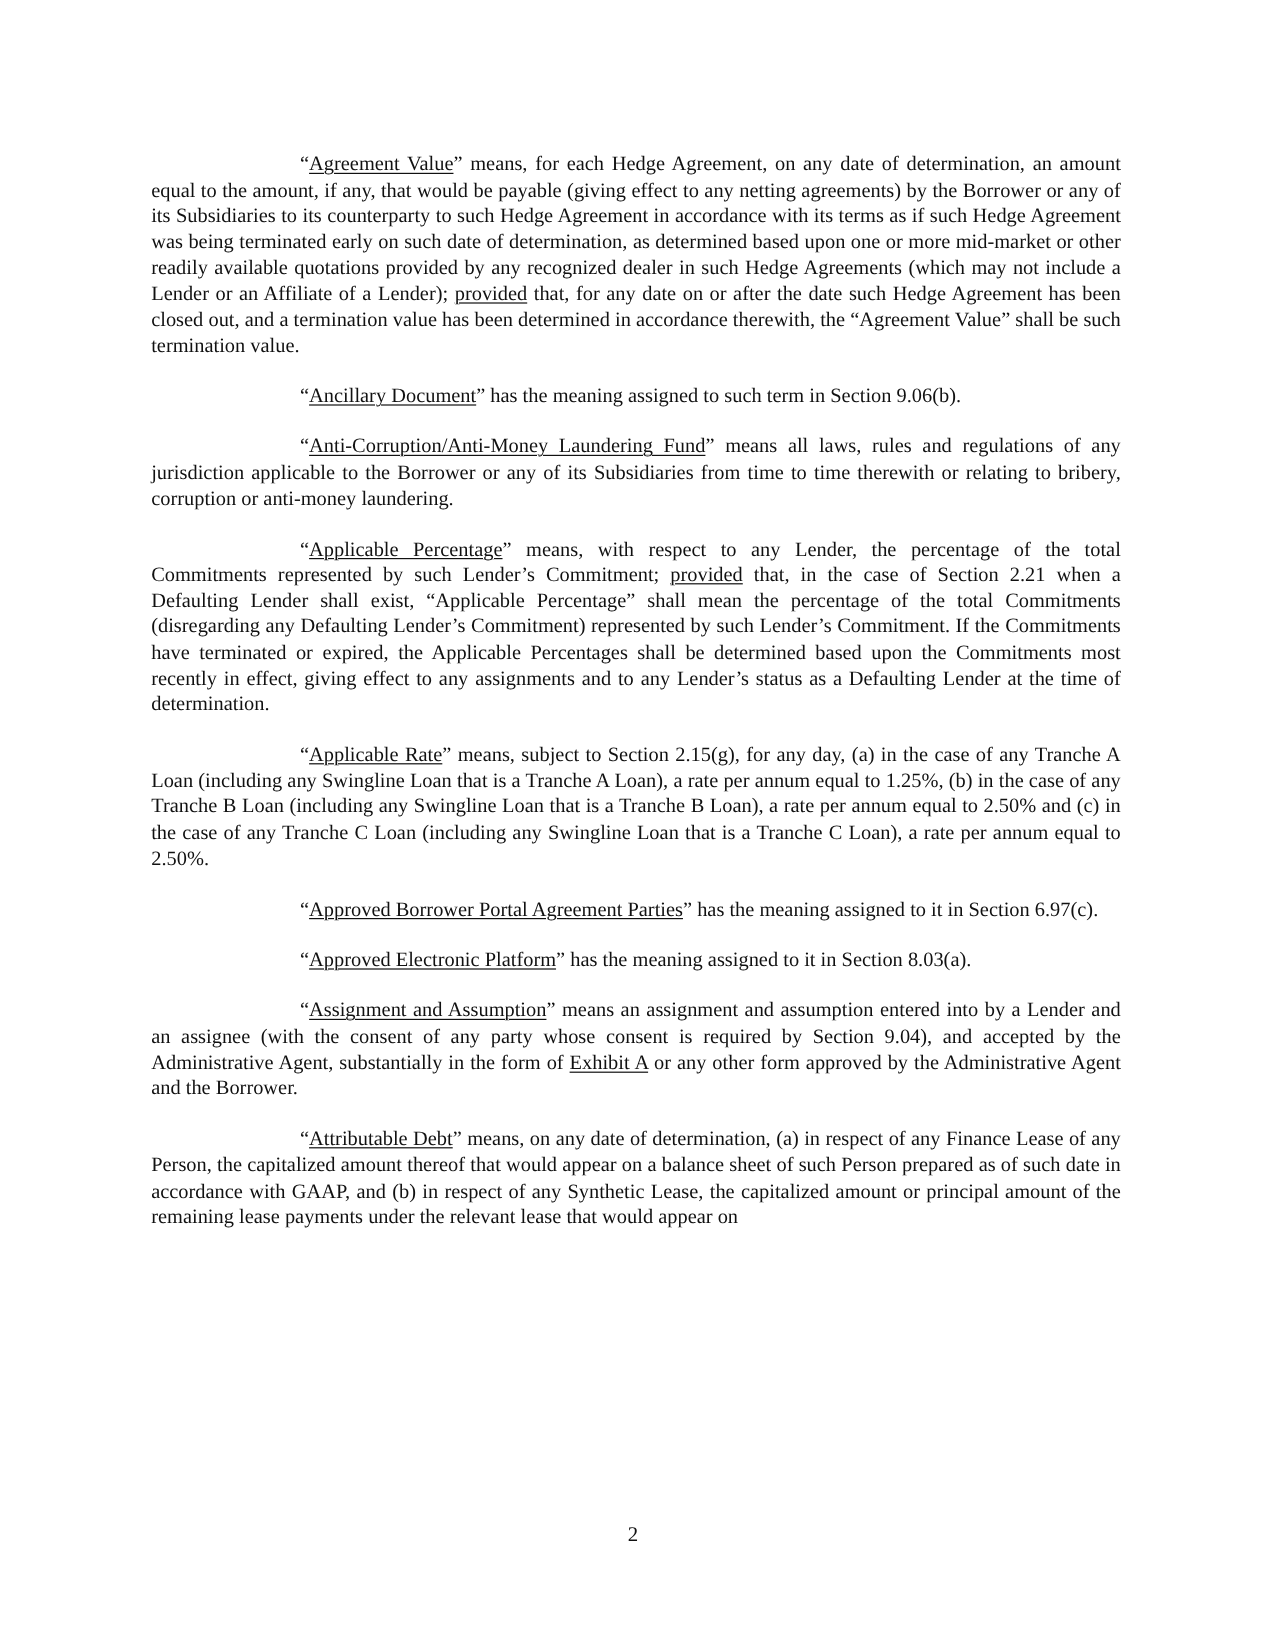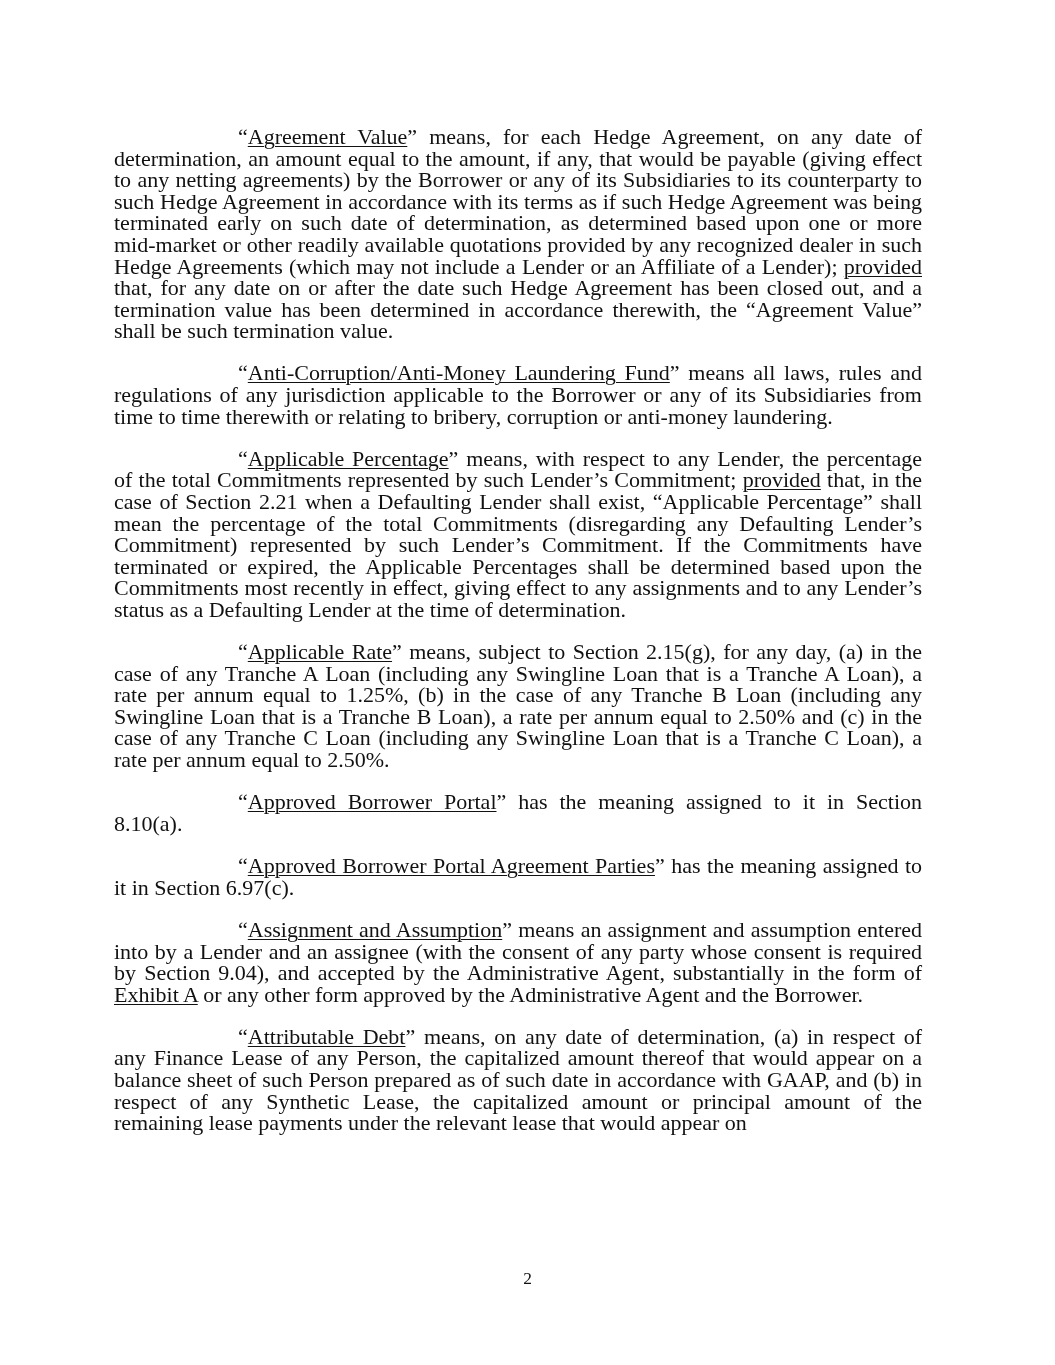--- a/index.html
+++ b/index.html
@@ -10,24 +10,24 @@
   body {
     width: 1055px;
     height: 1365px;
     position: relative;
     overflow: hidden;
     font-family: "Liberation Serif", "DejaVu Serif", serif;
     color: #111111;
   }
   .page {
     position: absolute;
-    left: 114px;
+    left: 126px;
     top: 126px;
     width: 808px;
-    font-size: 22px;
+    font-size: 17px;
     line-height: 21.6px;
   }
   .para {
     text-align: justify;
     text-indent: 124px;
     margin: 0 0 20.5px 0;
   }
   .para.short {
     margin-bottom: 21px;
   }
@@ -52,31 +52,32 @@
     color: #111111;
   }
 </style>
 </head>
 <body>
 
 <div class="page">
 
   <p class="para"><span>“</span><span class="term">Agreement Value</span><span>”</span><span> means, for each Hedge Agreement, on any date of determination, an amount equal to the amount, if any, that would be payable (giving effect to any netting agreements) by the Borrower or any of its Subsidiaries to its counterparty to such Hedge Agreement in accordance with its terms as if such Hedge Agreement was being terminated early on such date of determination, as determined based upon one or more mid-market or other readily available quotations provided by any recognized dealer in such Hedge Agreements (which may not include a Lender or an Affiliate of a Lender); </span><span class="ul">provided</span><span> that, for any date on or after the date such Hedge Agreement has been closed out, and a termination value has been determined in accordance therewith, the “Agreement Value” shall be such termination value.</span></p>
 
+  <p class="para"><span>“</span><span class="term">Ancillary Document</span><span>”</span><span> has the meaning assigned to such term in Section 9.06(b).</span></p>
 
   <p class="para"><span>“</span><span class="term">Anti-Corruption/Anti-Money Laundering Fund</span><span>”</span><span> means all laws, rules and regulations of any jurisdiction applicable to the Borrower or any of its Subsidiaries from time to time therewith or relating to bribery, corruption or anti-money laundering.</span></p>
 
   <p class="para"><span>“</span><span class="term">Applicable Percentage</span><span>”</span><span> means, with respect to any Lender, the percentage of the total Commitments represented by such Lender’s Commitment; </span><span class="ul">provided</span><span> that, in the case of Section 2.21 when a Defaulting Lender shall exist, “Applicable Percentage” shall mean the percentage of the total Commitments (disregarding any Defaulting Lender’s Commitment) represented by such Lender’s Commitment. If the Commitments have terminated or expired, the Applicable Percentages shall be determined based upon the Commitments most recently in effect, giving effect to any assignments and to any Lender’s status as a Defaulting Lender at the time of determination.</span></p>
 
   <p class="para"><span>“</span><span class="term">Applicable Rate</span><span>”</span><span> means, subject to Section 2.15(g), for any day, (a) in the case of any Tranche A Loan (including any Swingline Loan that is a Tranche A Loan), a rate per annum equal to 1.25%, (b) in the case of any Tranche B Loan (including any Swingline Loan that is a Tranche B Loan), a rate per annum equal to 2.50% and (c) in the case of any Tranche C Loan (including any Swingline Loan that is a Tranche C Loan), a rate per annum equal to 2.50%.</span></p>
 
-  <p class="para short"><span>“</span><span class="term">Approved Borrower Portal</span><span>”</span><span> has the meaning assigned to it in Section 8.10(a).</span></p>
 
   <p class="para"><span>“</span><span class="term">Approved Borrower Portal Agreement Parties</span><span>”</span><span> has the meaning assigned to it in Section 6.97(c).</span></p>
 
+  <p class="para short"><span>“</span><span class="term">Approved Electronic Platform</span><span>”</span><span> has the meaning assigned to it in Section 8.03(a).</span></p>
 
 
 
   <p class="para"><span>“</span><span class="term">Assignment and Assumption</span><span>”</span><span> means an assignment and assumption entered into by a Lender and an assignee (with the consent of any party whose consent is required by Section 9.04), and accepted by the Administrative Agent, substantially in the form of </span><span class="ul">Exhibit A</span><span> or any other form approved by the Administrative Agent and the Borrower.</span></p>
 
   <p class="para"><span>“</span><span class="term">Attributable Debt</span><span>”</span><span> means, on any date of determination, (a) in respect of any Finance Lease of any Person, the capitalized amount thereof that would appear on a balance sheet of such Person prepared as of such date in accordance with GAAP, and (b) in respect of any Synthetic Lease, the capitalized amount or principal amount of the remaining lease payments under the relevant lease that would appear on</span></p>
 
 </div>
 
 <div class="page-number">2</div>

